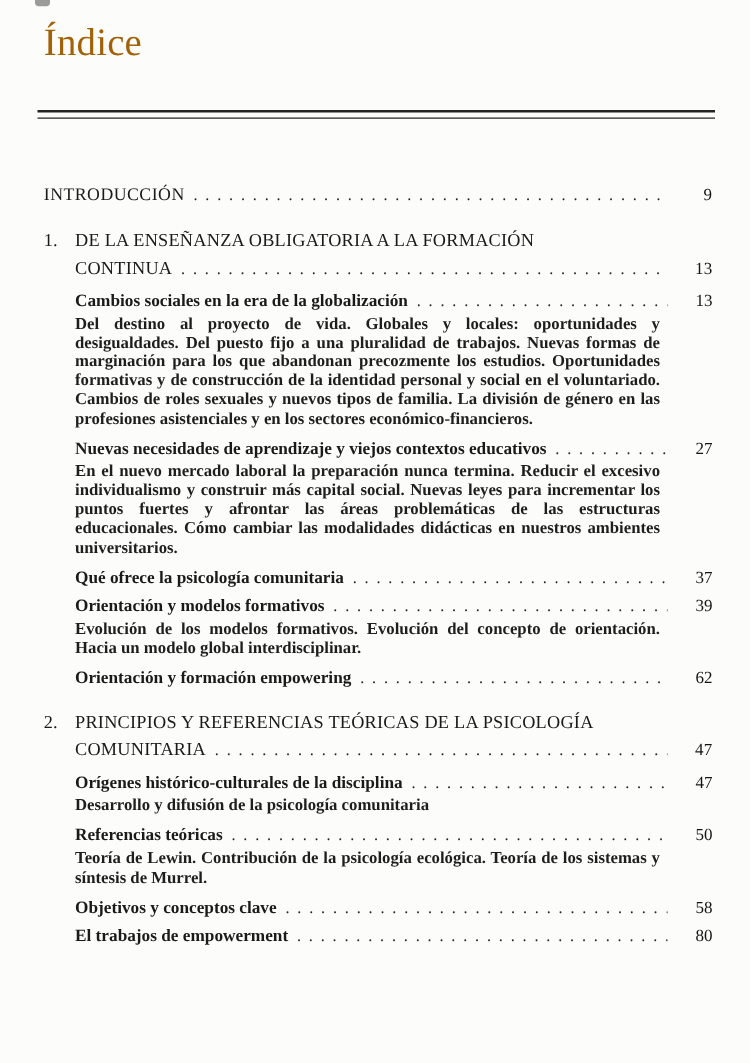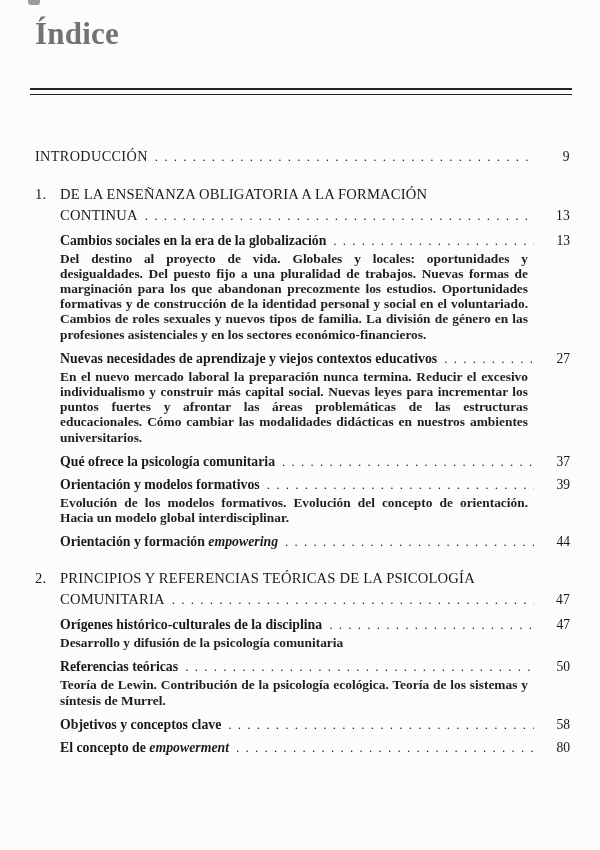--- a/index.html
+++ b/index.html
@@ -24,23 +24,23 @@
     background: #4a4a4a;
     opacity: .55;
     border-radius: 0 0 3px 3px;
   }
   .page {
     padding: 16px 30px 0 35px;
   }
   .page-title {
     margin: 0;
     font-size: 31px;
-    font-weight: 700;
+    font-weight: 400;
     letter-spacing: .2px;
-    color: #737373;
+    color: #a16207;
     line-height: 1.15;
   }
   .title-rule {
     margin: 36px -2px 0 -5px;
     height: 4px;
     border-top: 2.5px solid #242424;
     border-bottom: 1.5px solid #242424;
   }
   .toc {
     margin-top: 52px;
@@ -83,21 +83,20 @@
     padding-left: 25px;
     padding-right: 42px;
     margin: 2px 0 8px 0;
     font-size: 13.4px;
     line-height: 15.2px;
     text-align: justify;
     font-weight: 700;
     color: #1e1e1e;
   }
   .it {
-    font-style: italic;
   }
   .leader {
     flex: 1;
     overflow: hidden;
     white-space: nowrap;
     margin: 0 10px 0 7px;
     font-weight: 400;
     font-size: 13px;
     letter-spacing: 1.5px;
     color: #222;
@@ -168,21 +167,21 @@
     <div class="entry-row section">
       <span>Orientación y modelos formativos</span>
       <span class="leader"></span>
       <span class="pg">39</span>
     </div>
     <div class="abstract">Evolución de los modelos formativos. Evolución del concepto de orientación. Hacia un modelo global interdisciplinar.</div>
 
     <div class="entry-row section after-abs">
       <span><span>Orientación y formación </span><span class="it">empowering</span></span>
       <span class="leader"></span>
-      <span class="pg">44</span>
+      <span class="pg">62</span>
     </div>
 
     <div class="chapter">
       <span class="chnum">2.</span>
       <div class="chbody">
         <div>PRINCIPIOS Y REFERENCIAS TEÓRICAS DE LA PSICOLOGÍA</div>
         <div class="entry-row">
           <span>COMUNITARIA</span>
           <span class="leader"></span>
           <span class="pg">47</span>
@@ -204,20 +203,20 @@
     </div>
     <div class="abstract">Teoría de Lewin. Contribución de la psicología ecológica. Teoría de los sistemas y síntesis de Murrel.</div>
 
     <div class="entry-row section after-abs">
       <span>Objetivos y conceptos clave</span>
       <span class="leader"></span>
       <span class="pg">58</span>
     </div>
 
     <div class="entry-row section">
-      <span><span>El concepto de </span><span class="it">empowerment</span></span>
+      <span><span>El trabajos de </span><span class="it">empowerment</span></span>
       <span class="leader"></span>
       <span class="pg">80</span>
     </div>
 
 
   </div>
 </div>
 
 </body></html>

